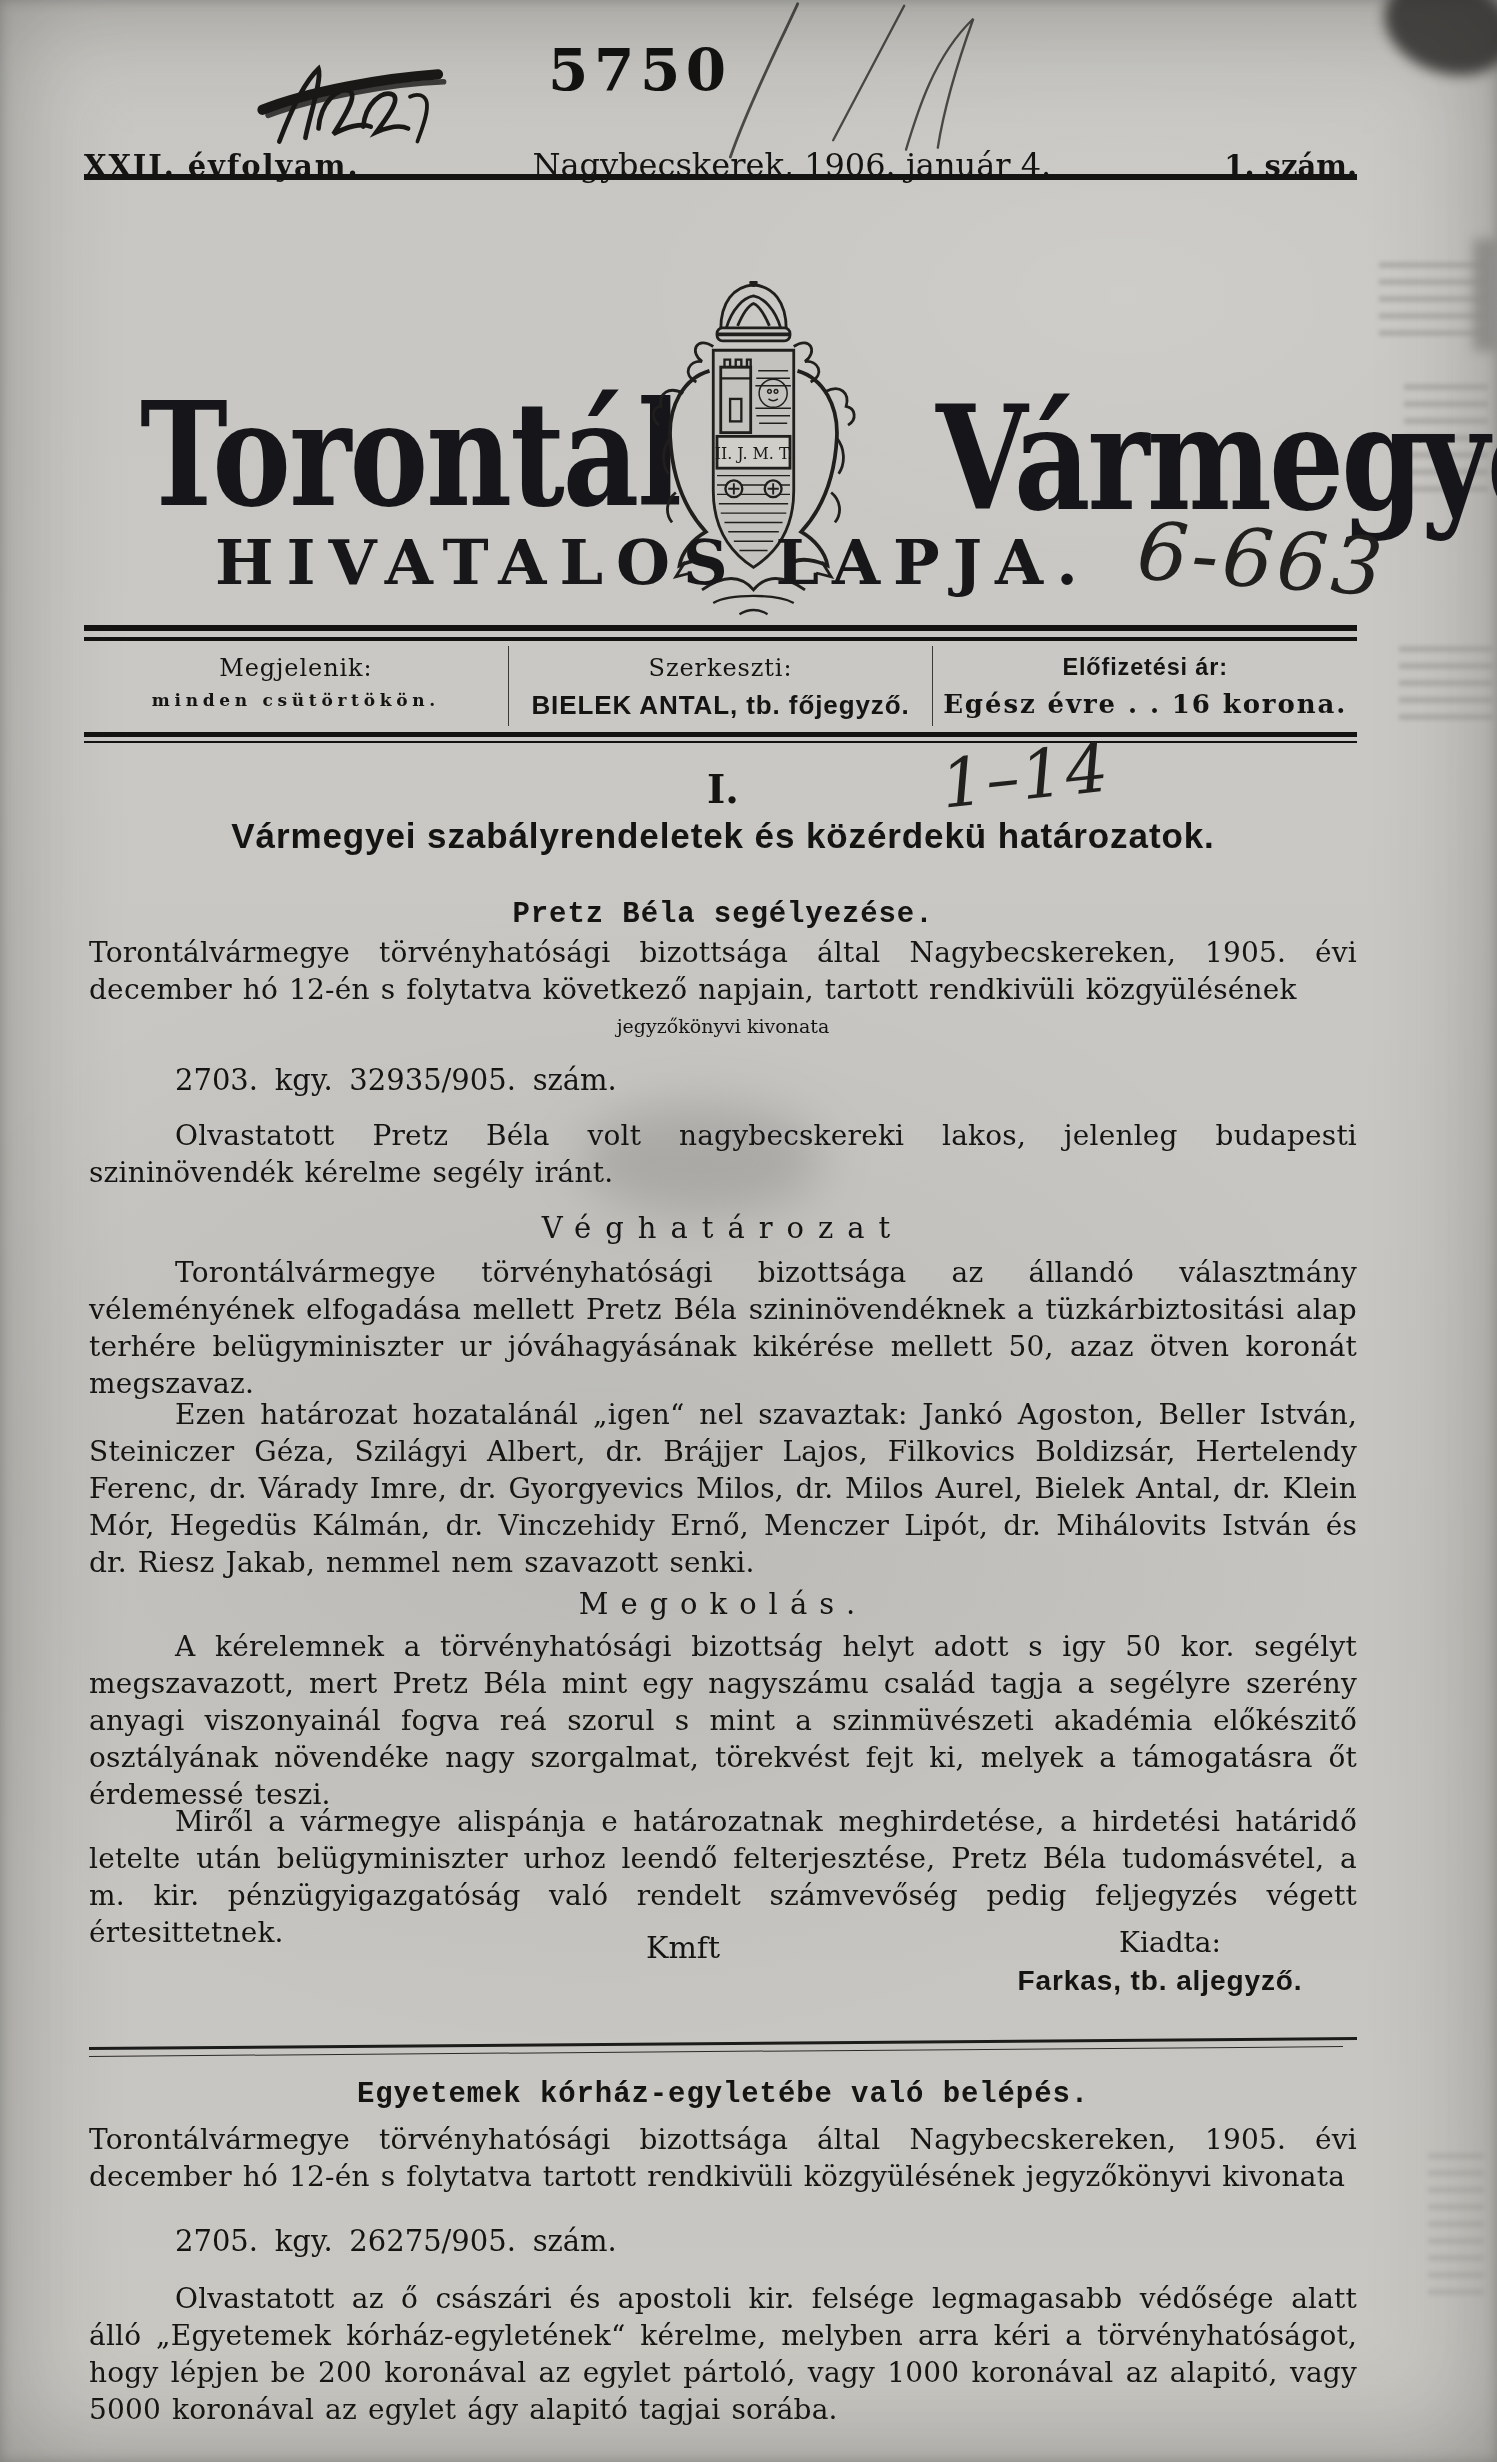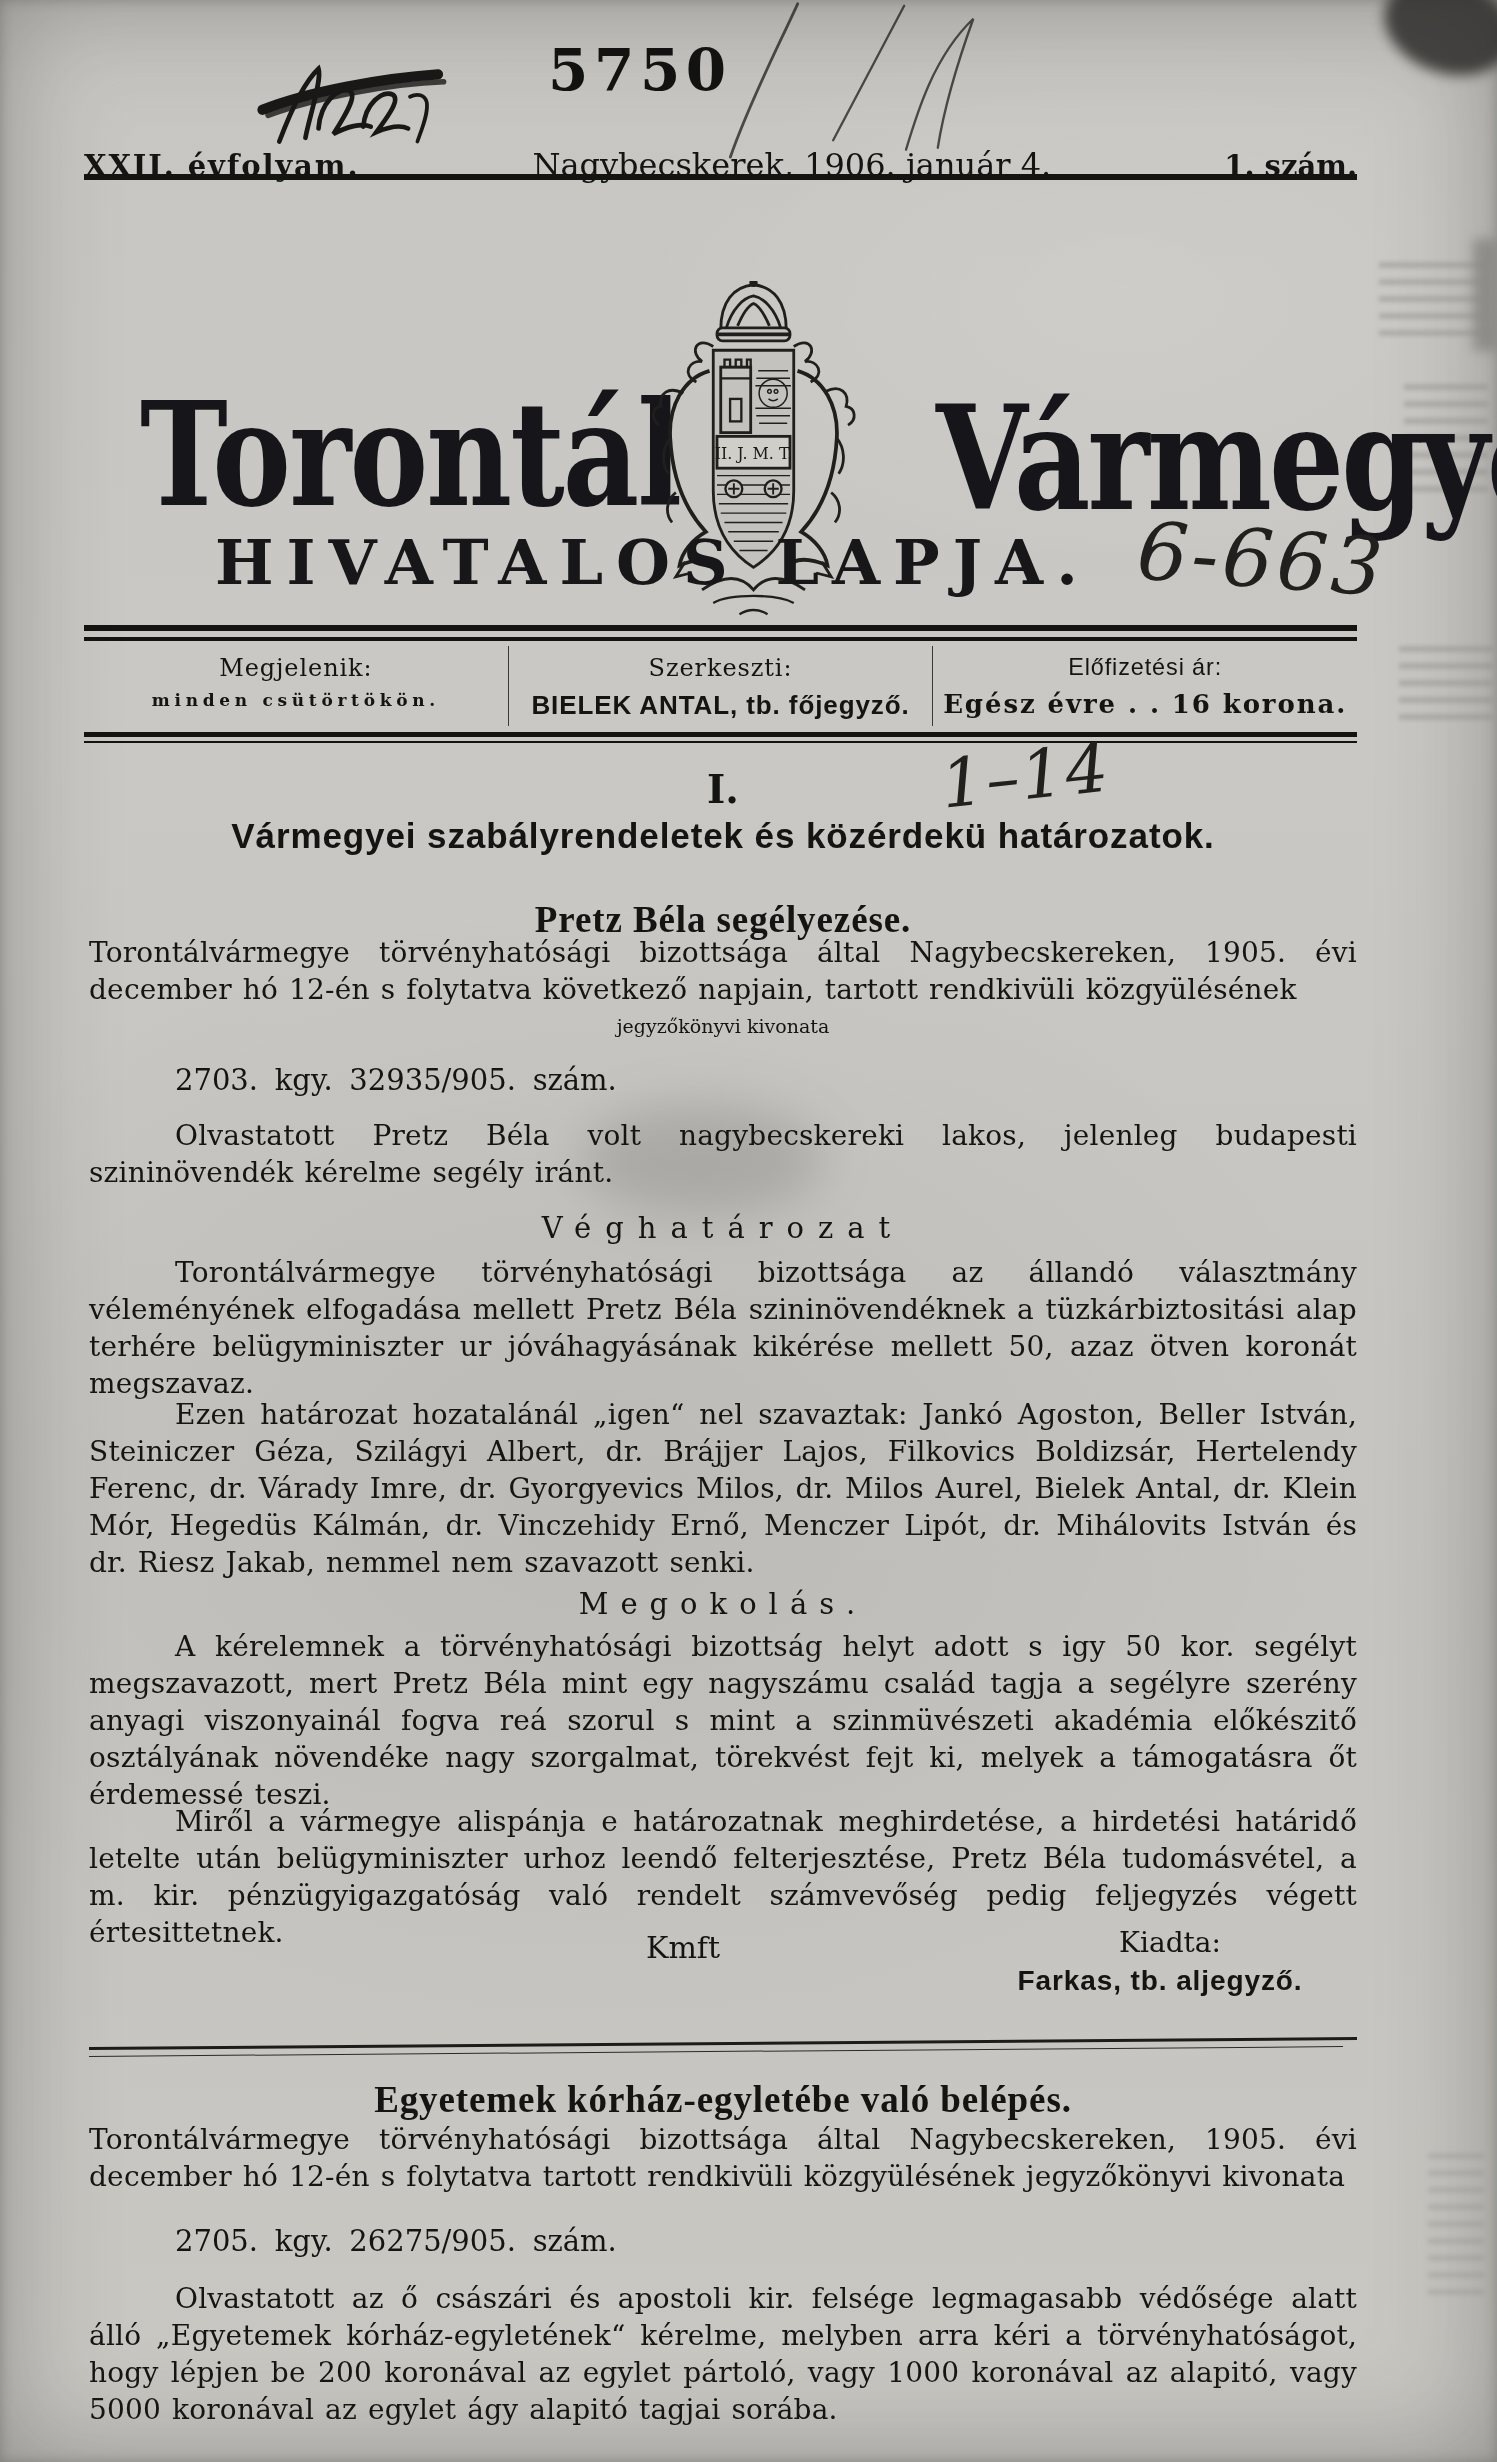--- a/index.html
+++ b/index.html
@@ -38,37 +38,37 @@
   .hw-number{left:1137px;top:513px;font-size:80px;font-style:italic;
     font-family:"DejaVu Serif",serif;color:#22201e;transform:rotate(4deg);letter-spacing:3.7px;}
 
   
   .dbl-rule-a1{left:84px;top:625px;width:1273px;height:5.6px;background:#131312;}
   .dbl-rule-a2{left:84px;top:637px;width:1273px;height:3.7px;background:#131312;}
   .info-bar{left:84px;top:646px;width:1273px;height:80px;display:flex;}
   .info-col{flex:1;text-align:center;padding-top:7.5px;}
   .info-col + .info-col{border-left:1.9px solid #3a3a38;}
   .info-label{font-size:24px;letter-spacing:0.9px;}
-  .info-label.sans{font-family:"Liberation Sans",sans-serif;font-weight:normal;font-size:23.4px;}
+  .info-label.sans{font-family:"Liberation Sans",sans-serif;font-weight:bold;font-size:23.4px;}
   .info-value{margin-top:8.4px;font-size:17px;font-weight:bold;letter-spacing:4.7px;}
   .info-value.sans{font-family:"Liberation Sans",sans-serif;letter-spacing:0.9px;font-size:26px;}
   .info-value.serifv{letter-spacing:1.9px;font-size:26px;}
   .dbl-rule-b1{left:84px;top:732px;width:1273px;height:4.7px;background:#131312;}
   .dbl-rule-b2{left:84px;top:741px;width:1273px;height:1.9px;background:#131312;}
 
   
   .section-number{left:89px;top:766px;width:1268px;text-align:center;font-size:39px;font-weight:bold;}
   .hw-range{left:941px;top:737px;font-size:67px;font-style:italic;color:#22201e;
     transform:rotate(-6deg);letter-spacing:1.9px;}
   .section-title{left:89px;top:816px;width:1268px;text-align:center;
     font-family:"Liberation Sans",sans-serif;font-weight:bold;font-size:35px;letter-spacing:0.9px;}
 
   
   .art-title{width:1268px;left:89px;text-align:center;
-    font-family:Liberation Serif, serif;font-weight:bold;font-size:37px;letter-spacing:0.9px;}
+    font-family:Liberation Mono, monospace;font-weight:bold;font-size:29px;letter-spacing:0.9px;}
   .body-par{width:1268px;left:89px;font-size:28px;line-height:37px;text-align:justify;
     letter-spacing:0.2px;word-spacing:1.9px;color:#161514;}
   .indent{text-indent:86px;}
   .center-line{width:1268px;left:89px;text-align:center;font-size:19px;}
   .kgy{left:175px;font-size:29px;word-spacing:7.5px;}
   .spaced-head{width:1268px;left:89px;text-align:center;font-size:29px;letter-spacing:14px;}
 
   .kmft{left:646px;top:1930px;font-size:30px;}
   .issued{left:992px;top:1926px;width:356px;text-align:center;font-size:28px;}
   .issued-by{left:973px;top:1965px;width:374px;text-align:center;

